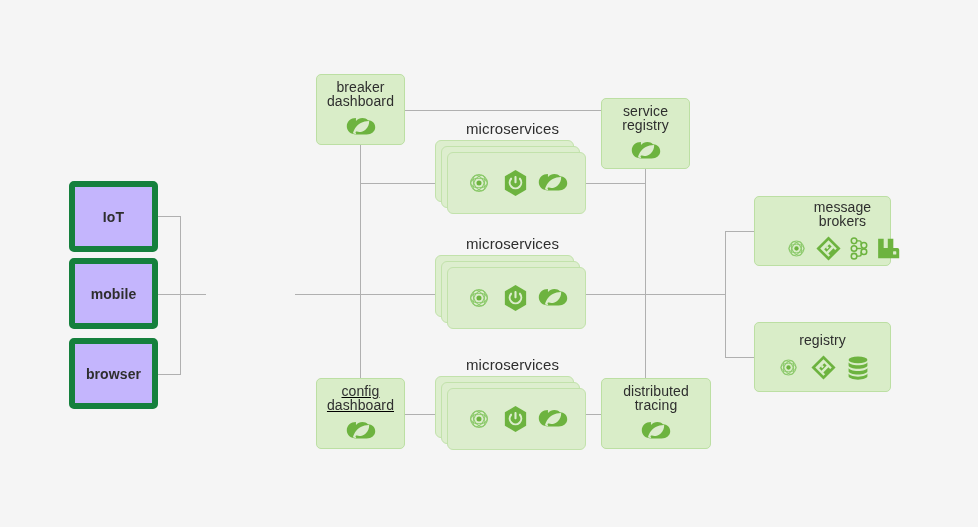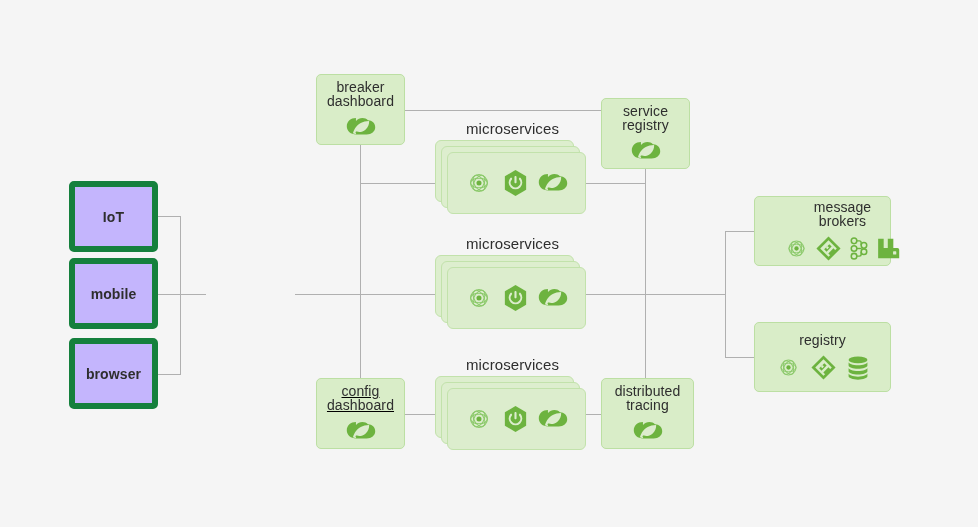--- a/index.html
+++ b/index.html
@@ -148,21 +148,21 @@
       <span>
         <svg width="30" height="24" viewBox="0 0 32 26">
           <path fill="#6db33f" d="M10.5 3.2C4.9 3.2 0.6 7 0.6 12.1c0 5.2 4.4 8.9 10.3 8.9h11.2c5.3 0 9.3-3.3 9.3-7.8 0-4.2-3.3-7.3-7.9-7.5-1.3-1.6-3.5-2.5-6-2.5-2.7 0-5.1 1.1-6.4 2.9-0.2 0-0.4-0.1-0.6-0.1z"></path>
           <path fill="#dceccd" d="M24.6 6.4C17.9 6.6 12.7 9.5 9.6 14.4c-1.3 2-2 4-2.3 5.5 0.9 0.5 2 0.8 3.2 1 0.1-0.8 0.4-1.8 0.9-2.9 2.9 1.1 6.6 0.4 9.4-2 3-2.6 4.3-6.5 4-9.6z"></path>
           <circle fill="#6db33f" cx="11.1" cy="18.9" r="1.05"></circle>
         </svg>
       </span>
     </div>
   </div>
 
-  <div class="node green" style="left:601px;top:378px;width:93px;height:71px;">
+  <div class="node green" style="left:601px;top:378px;width:110px;height:71px;">
     <span class="caption">distributed
 tracing</span>
     <div class="iconrow top">
       <span>
         <svg width="30" height="24" viewBox="0 0 32 26">
           <path fill="#6db33f" d="M10.5 3.2C4.9 3.2 0.6 7 0.6 12.1c0 5.2 4.4 8.9 10.3 8.9h11.2c5.3 0 9.3-3.3 9.3-7.8 0-4.2-3.3-7.3-7.9-7.5-1.3-1.6-3.5-2.5-6-2.5-2.7 0-5.1 1.1-6.4 2.9-0.2 0-0.4-0.1-0.6-0.1z"></path>
           <path fill="#dceccd" d="M24.6 6.4C17.9 6.6 12.7 9.5 9.6 14.4c-1.3 2-2 4-2.3 5.5 0.9 0.5 2 0.8 3.2 1 0.1-0.8 0.4-1.8 0.9-2.9 2.9 1.1 6.6 0.4 9.4-2 3-2.6 4.3-6.5 4-9.6z"></path>
           <circle fill="#6db33f" cx="11.1" cy="18.9" r="1.05"></circle>
         </svg>
       </span>

